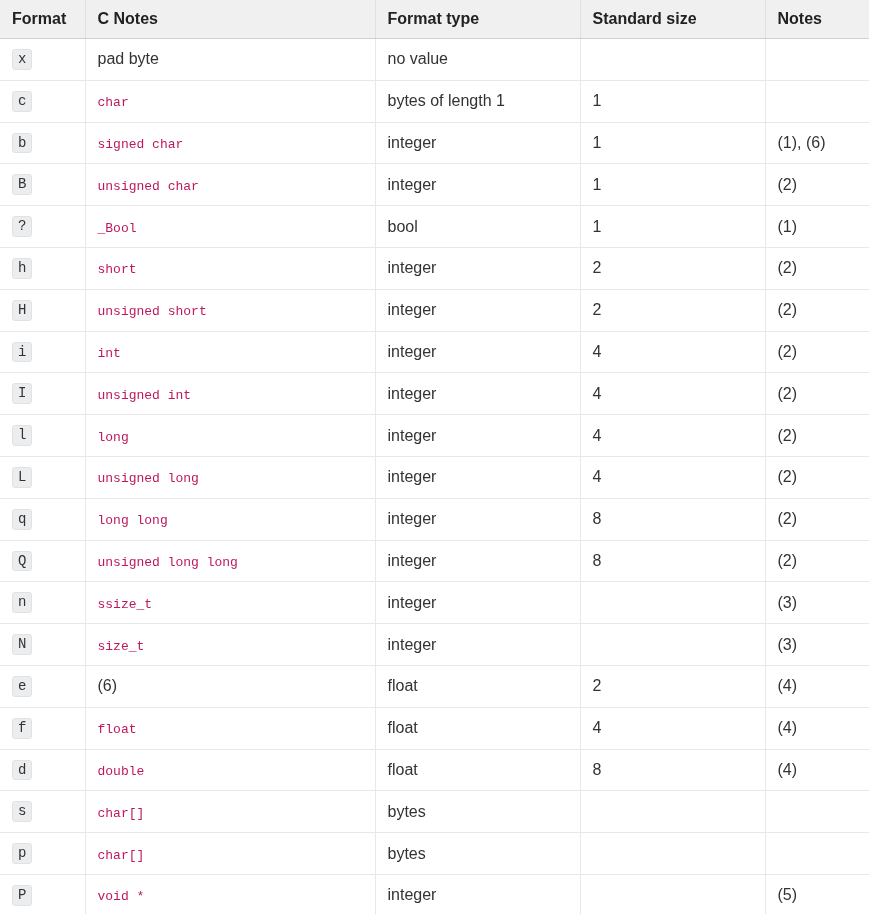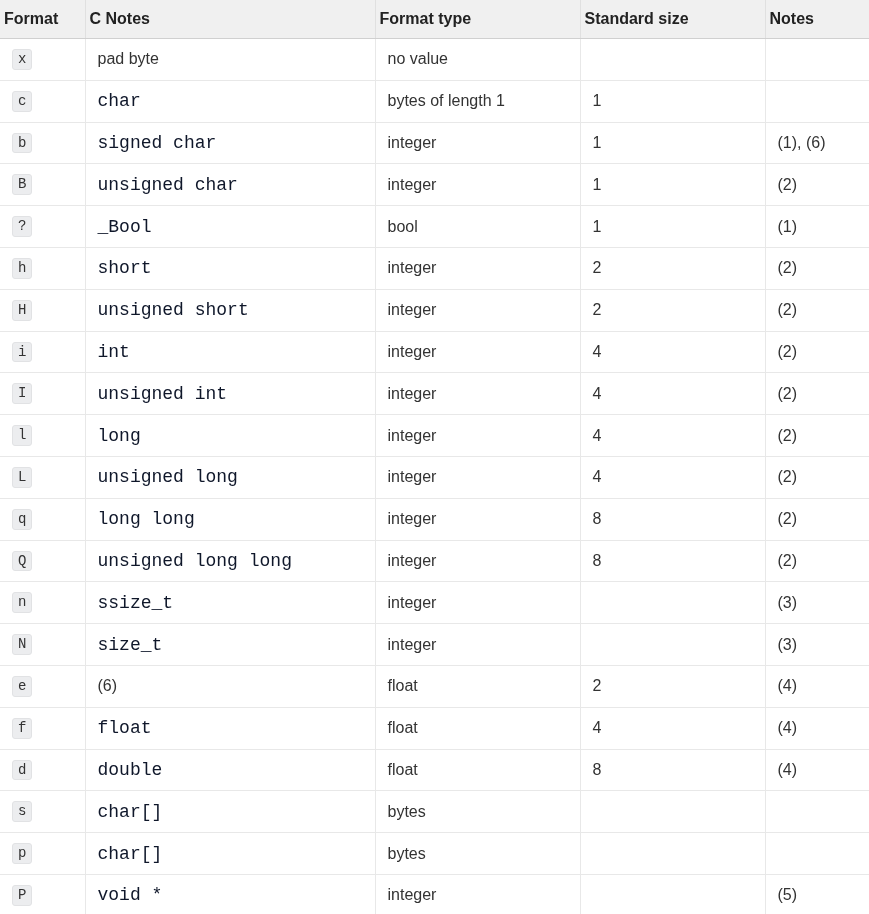--- a/index.html
+++ b/index.html
@@ -17,21 +17,21 @@
     table {
       width: 100%;
       border-collapse: collapse;
       border-spacing: 0;
     }
     thead th {
       background-color: #f0f0f0;
       border-bottom: 1px solid #d0d0d0;
       border-right: 1px solid #e0e0e0;
       text-align: left;
-      padding: 10px 4px;
+      padding: 10px 12px;
       font-weight: 700;
       font-size: 16px;
       color: #222;
     }
     thead th:last-child {
       border-right: none;
     }
     tbody td {
       padding: 10px 12px;
       border-bottom: 1px solid #e8e8e8;
@@ -65,22 +65,22 @@
       border: 1px solid #e1e2e4;
       border-radius: 3px;
       padding: 1px 5px;
       font-family: "SFMono-Regular", Consolas, "Liberation Mono", Menlo, monospace;
       font-size: 14px;
       color: #333;
       line-height: 1.2;
     }
     .mono {
       font-family: "SFMono-Regular", Consolas, "Liberation Mono", Menlo, monospace;
-      font-size: 18px;
-      color: #0f172a;
+      font-size: 13px;
+      color: #be185d;
     }
   </style>
 </head>
 <body>
 
 <table>
   <thead>
     <tr>
       <th class="col-format">Format</th>
       <th class="col-ctype">C Notes</th>

